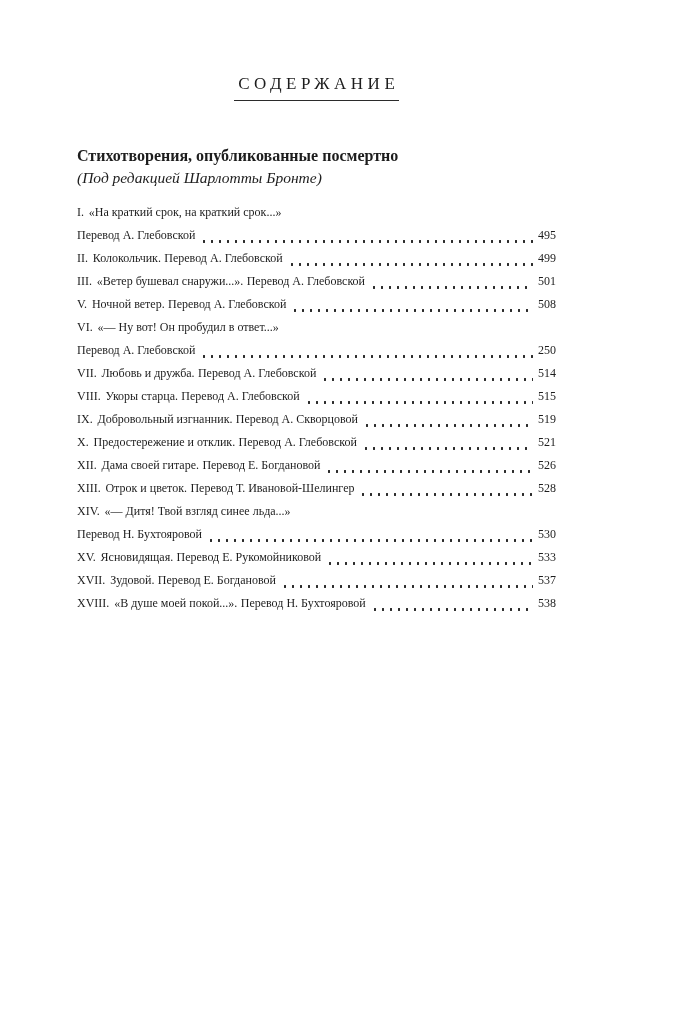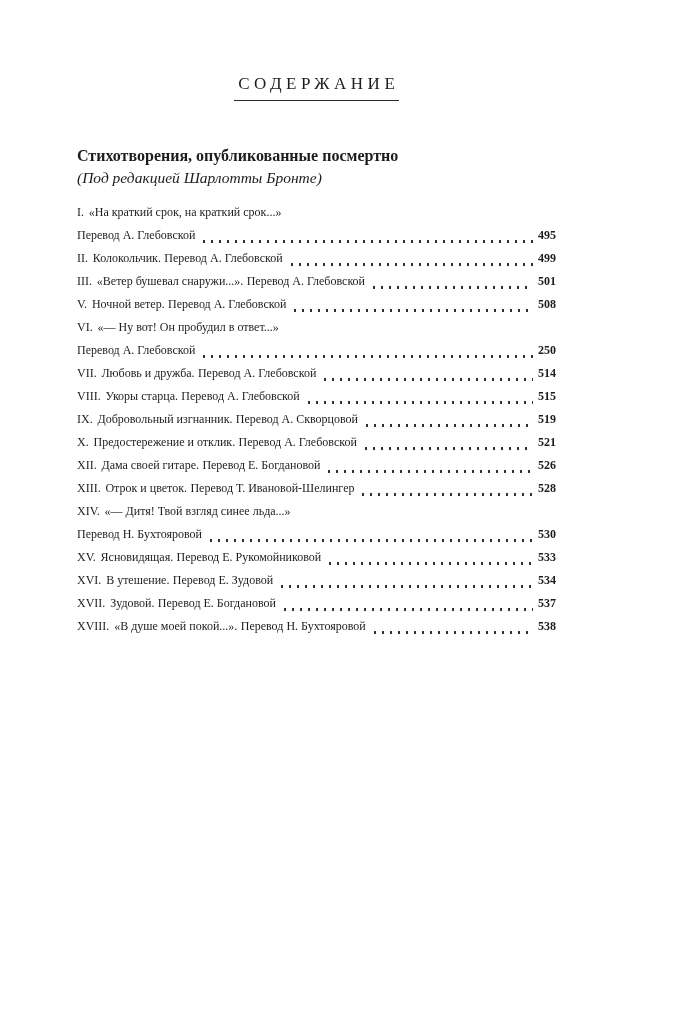--- a/index.html
+++ b/index.html
@@ -74,21 +74,20 @@
     left: 5px;
     right: 5px;
     bottom: 4px;
     height: 3px;
     background-image: radial-gradient(circle, #2a2a2a 1.1px, transparent 1.45px);
     background-size: 8px 3px;
     background-repeat: repeat-x;
   }
   .page-num {
     flex: 0 0 auto;
-    font-weight: bold;
   }
 </style>
 </head>
 <body>
 
 <div class="book-page">
   <div class="toc-header">
     <span class="header-text">СОДЕРЖАНИЕ</span>
   </div>
 
@@ -165,25 +164,20 @@
         <span class="line-text"><span class="translator">Перевод Н. Бухтояровой</span></span>
         <span class="dots"></span>
         <span class="page-num">530</span>
       </div>
       <div class="toc-line">
         <span class="line-text"><span class="numeral">XV.</span><span class="title">Ясновидящая.</span><span class="translator">Перевод Е. Рукомойниковой</span></span>
         <span class="dots"></span>
         <span class="page-num">533</span>
       </div>
       <div class="toc-line">
-        <span class="line-text"><span class="numeral">XVI.</span><span class="title">В утешение.</span><span class="translator">Перевод Е. Зудовой</span></span>
-        <span class="dots"></span>
-        <span class="page-num">534</span>
-      </div>
-      <div class="toc-line">
         <span class="line-text"><span class="numeral">XVII.</span><span class="title">Зудовой.</span><span class="translator">Перевод Е. Богдановой</span></span>
         <span class="dots"></span>
         <span class="page-num">537</span>
       </div>
       <div class="toc-line">
         <span class="line-text"><span class="numeral">XVIII.</span><span class="title">«В душе моей покой...».</span><span class="translator">Перевод Н. Бухтояровой</span></span>
         <span class="dots"></span>
         <span class="page-num">538</span>
       </div>
     </div>

